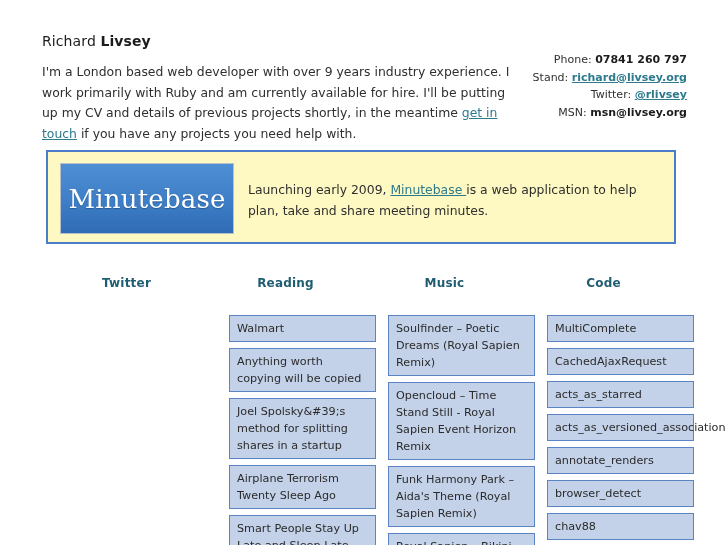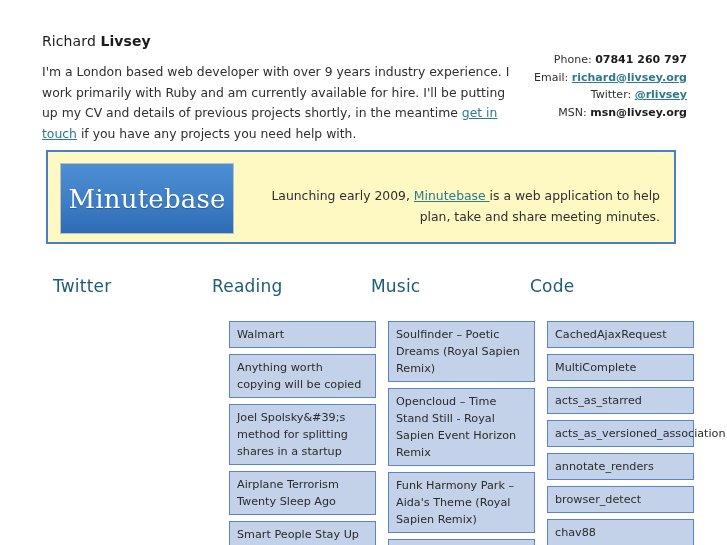--- a/index.html
+++ b/index.html
@@ -95,26 +95,25 @@
   .banner-logo-text {
     font-family: "DejaVu Serif", "Liberation Serif", serif;
     font-size: 26px;
     color: #ffffff;
     letter-spacing: 0.2px;
     text-shadow: 0 1px 1px rgba(20,50,90,0.45);
   }
   .banner-text {
     position: absolute;
     left: 200px;
-    top: 22px;
+    top: 16px;
     width: 412px;
     font-size: 12.4px;
     line-height: 20.5px;
     color: #2f2f2f;
-    text-align: right;
   }
   .banner-text a {
     color: #2c7a8c;
     text-decoration: underline;
   }
 
   
   .columns {
     position: absolute;
     left: 0;
@@ -127,25 +126,26 @@
     position: absolute;
     top: 0;
     width: 147px;
   }
   .col-twitter  { left: 53px; }
   .col-reading  { left: 212px; }
   .col-music    { left: 371px; }
   .col-code     { left: 530px; }
 
   .col-title {
-    font-size: 17px;
-    font-weight: normal;
+    font-size: 12px;
+    font-weight: bold;
     color: #1f5d72;
     margin: 0 0 8px 0;
     letter-spacing: 0.2px;
+    text-align: center;
   }
   .col-list {
     list-style: none;
     margin: 0;
     padding: 17px;
   }
   .col-list li {
     background: #c3d2e9;
     border: 1px solid #5b84c4;
     box-sizing: border-box;
@@ -168,21 +168,21 @@
 
   <p class="intro">
     <span>I'm a London based web developer with over 9 years industry experience. I work primarily with Ruby and am currently available for hire. I'll be putting up my CV and details of previous projects shortly, in the meantime </span><a href="#">get in touch</a><span> if you have any projects you need help with.</span>
   </p>
 
   <div class="contact">
     <div>
       <span class="label">Phone: </span><span class="val">07841 260 797</span>
     </div>
     <div>
-      <span class="label">Email: </span><a href="#">richard@livsey.org</a>
+      <span class="label">Stand: </span><a href="#">richard@livsey.org</a>
     </div>
     <div>
       <span class="label">Twitter: </span><a href="#">@rlivsey</a>
     </div>
     <div>
       <span class="label">MSN: </span><span class="val">msn@livsey.org</span>
     </div>
   </div>
 </div>
 
@@ -219,22 +219,22 @@
         <li>Soulfinder – Poetic Dreams (Royal Sapien Remix)</li>
         <li>Opencloud – Time Stand Still - Royal Sapien Event Horizon Remix</li>
         <li>Funk Harmony Park – Aida's Theme (Royal Sapien Remix)</li>
         <li>Royal Sapien – Bikini - Boshell &amp; Cody 'Topless' Mix</li>
       </ul>
   </div>
 
   <div class="col col-code">
     <h2 class="col-title">Code</h2>
     <ul class="col-list">
+        <li>MultiComplete</li>
         <li>CachedAjaxRequest</li>
-        <li>MultiComplete</li>
         <li>acts_as_starred</li>
         <li>acts_as_versioned_association</li>
         <li>annotate_renders</li>
         <li>browser_detect</li>
         <li>chav88</li>
         <li>dm-userstamp</li>
       </ul>
   </div>
 
 </div>

